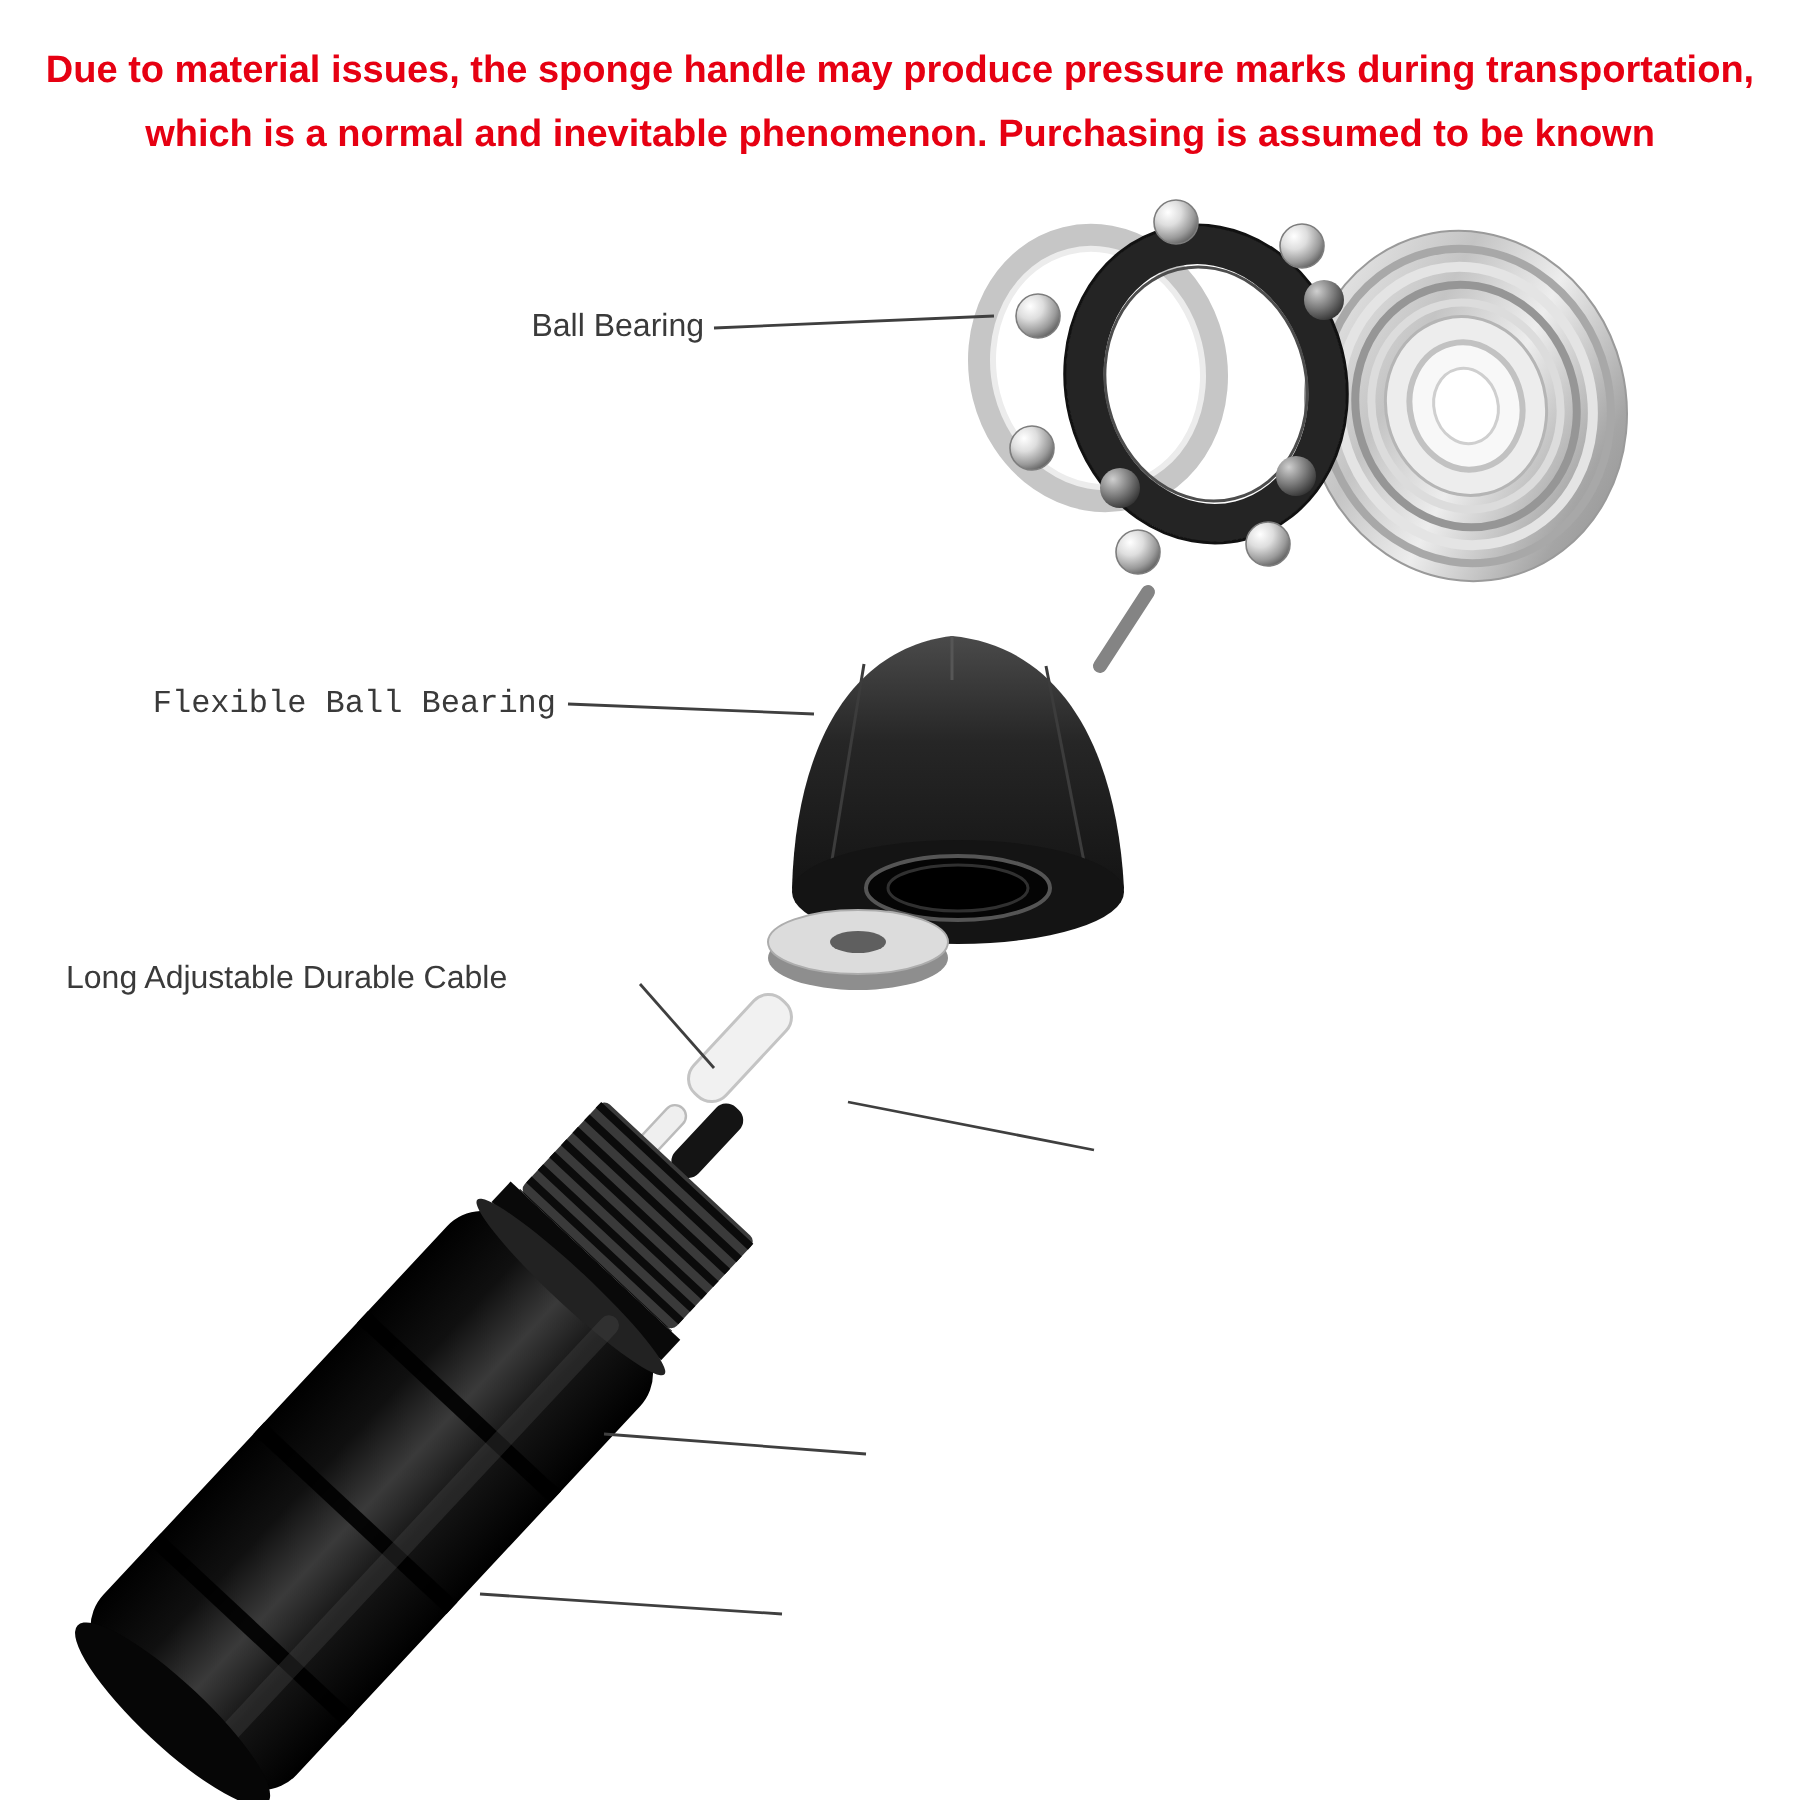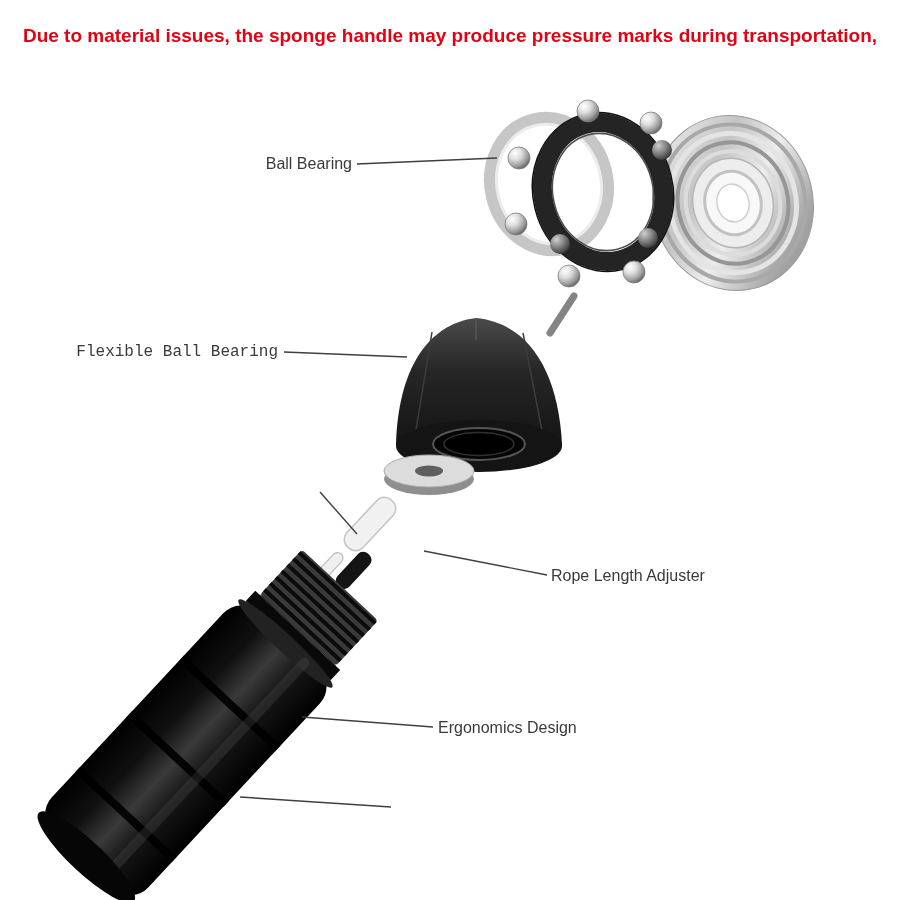--- a/index.html
+++ b/index.html
@@ -16,20 +16,21 @@
   .lbl-ergo{left:438px;top:716px;}
   .lbl-sponge{left:395px;top:796px;}
 </style>
 </head>
 <body>
 
 <div class="stage">
 
   <div class="disclaimer">
     <div>Due to material issues, the sponge handle may produce pressure marks during transportation,</div>
+    <div>which is a normal and inevitable phenomenon. Purchasing is assumed to be known</div>
   </div>
 
   <svg class="illu" width="900" height="900" viewBox="0 0 900 900">
     <defs>
       <radialGradient id="gBall" cx="0.32" cy="0.28" r="0.85">
         <stop offset="0" stop-color="#ffffff"></stop>
         <stop offset="0.35" stop-color="#dedede"></stop>
         <stop offset="0.7" stop-color="#9a9a9a"></stop>
         <stop offset="1" stop-color="#4a4a4a"></stop>
       </radialGradient>
@@ -148,16 +149,15 @@
       <line x1="284" y1="352" x2="407" y2="357"></line>
       <line x1="320" y1="492" x2="357" y2="534"></line>
       <line x1="547" y1="575" x2="424" y2="551"></line>
       <line x1="433" y1="727" x2="302" y2="717"></line>
       <line x1="391" y1="807" x2="240" y2="797"></line>
     </g>
   </svg>
 
   <div class="label lbl-ball">Ball Bearing</div>
   <div class="label lbl-flex">Flexible Ball Bearing</div>
-  <div class="label lbl-adjuster">Rope Length Adjuster</div>
-  <div class="label lbl-ergo">Ergonomics Design</div>
+  <div class="label lbl-cable">Long Adjustable Durable Cable</div>
 
 </div>
 
 </body></html>

